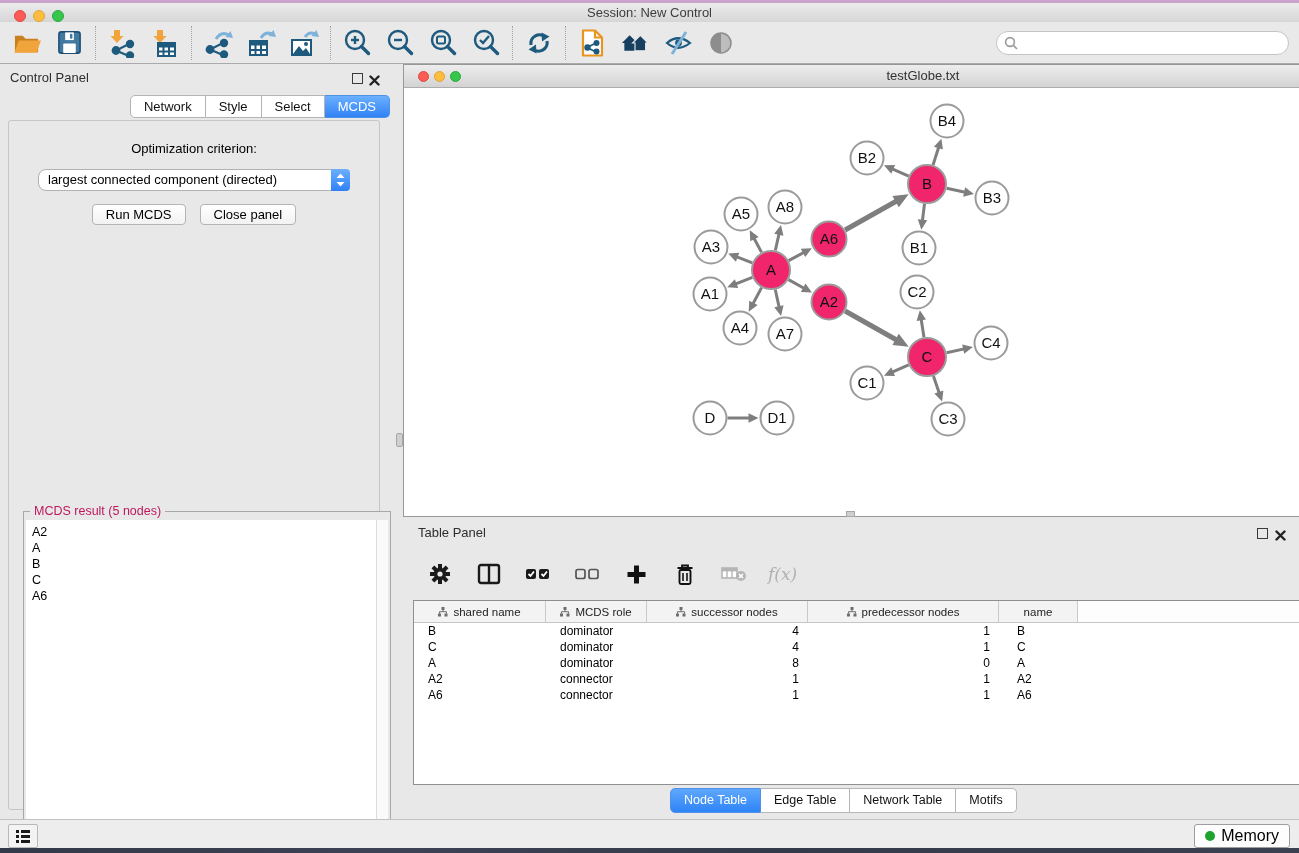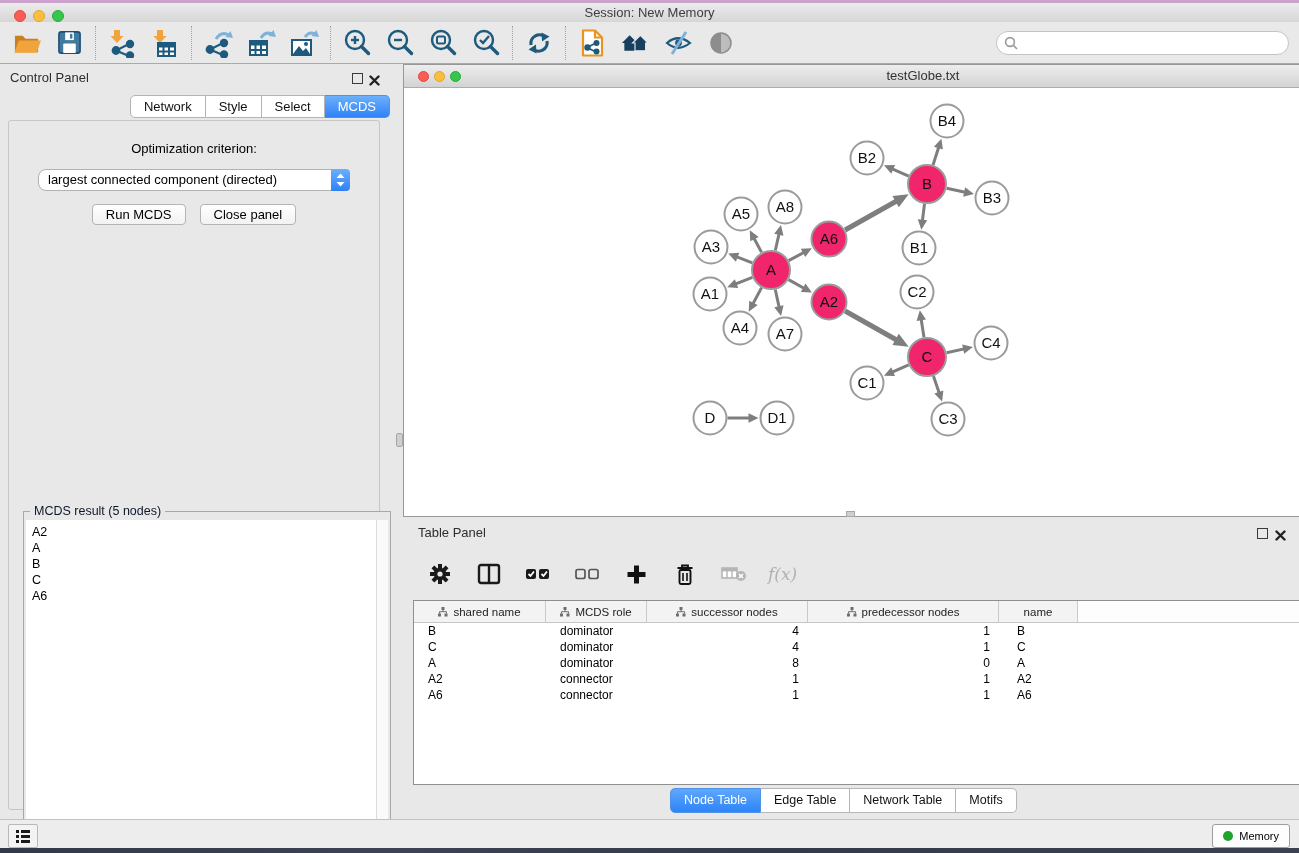--- a/index.html
+++ b/index.html
@@ -50,21 +50,21 @@
       white-space:nowrap;}
   .dd-stepper{position:absolute;right:-1px;top:-1px;width:19px;height:22px;border-radius:0 4px 4px 0;
       background:linear-gradient(#6cb0fd,#2e81f6);display:flex;align-items:center;justify-content:center;}
   .btnrow{margin-top:13px;display:flex;justify-content:center;gap:14px;}
   .btn{height:21px;line-height:19px;padding:0 13px;background:linear-gradient(#fff,#f2f2f2);
       border:1px solid #b4b4b4;border-radius:4px;font-size:13px;color:#000;
       font-family:"Liberation Sans",sans-serif;}
   .groupbox{position:absolute;left:14px;top:390px;width:368px;height:346px;
       border:1px solid #a8a8a8;box-sizing:border-box;background:#e8e8e8;}
   .groupbox .gb-title{position:absolute;top:-8px;left:6px;background:#e8e8e8;padding:0 4px;
-      font-size:12.5px;color:#0f172a;}
+      font-size:12.5px;color:#be185d;}
   .gb-list{position:absolute;left:2px;right:2px;top:8px;bottom:2px;background:#fff;overflow:hidden;}
   .gb-scroll{position:absolute;right:0;top:0;bottom:0;width:11px;background:#fafafa;
       border-left:1px solid #ddd;}
   .gb-item{font-size:12.5px;line-height:16px;padding-left:6px;color:#000;}
   .gb-list .pad{height:4px;}
   
   .netwin{position:absolute;left:403px;top:64px;width:1040px;height:453px;background:#fff;
       border:1px solid #979797;box-sizing:border-box;}
   .netwin .wtitle{position:relative;height:22px;background:linear-gradient(#ededed,#d3d3d3);
       border-bottom:1px solid #adadad;}
@@ -98,34 +98,34 @@
       font-size:12.5px;color:#111;padding:0 13px;}
   .btab.first{border-left:1px solid #b6b6b6;border-radius:5px 0 0 5px;}
   .btab.last{border-radius:0 5px 5px 0;}
   .btab.active{background:linear-gradient(#5ea7fc,#2e84f7);color:#fff;border-color:#4f93e8;}
   
   .statusbar{position:absolute;left:0;top:819px;width:100%;height:29px;background:#ededed;
       border-top:1px solid #c2c2c2;box-sizing:border-box;}
   .listbtn{position:absolute;left:8px;top:4px;width:28px;height:22px;background:#f3f3f3;
       border:1px solid #b9b9b9;border-radius:2px;display:flex;align-items:center;justify-content:center;}
   .membtn{position:absolute;right:9px;top:4px;height:22px;background:#fdfdfd;border:1px solid #9e9e9e;
-      border-radius:3px;display:flex;align-items:center;gap:6px;padding:0 10px;font-size:11px;color:#000;}
+      border-radius:3px;display:flex;align-items:center;gap:6px;padding:0 10px;font-size:16px;color:#000;}
   .memdot{width:10px;height:10px;border-radius:50%;background:#1ea32c;}
 </style>
 </head>
 <body>
 
 <div id="app">
   <div class="desktop-top"></div>
 
   <div class="titlebar">
     <div class="tl r" style="left:14px"></div>
     <div class="tl y" style="left:33px"></div>
     <div class="tl g" style="left:52px"></div>
-    <div class="title">Session: New Memory</div>
+    <div class="title">Session: New Control</div>
   </div>
 
   <div class="toolbar">
     <div class="tbgroup">
       <span class="tbicon">
         <svg width="29" height="27" viewBox="0 0 30 28">
             <path d="M3 7 L11 7 L14 10 L27 10 L27 24 L3 24 Z" fill="#c9811f"></path>
             <path d="M7 12 L30 12 L25.5 24.5 L2.5 24.5 Z" fill="#f2a43c"></path>
           </svg>
       </span>

